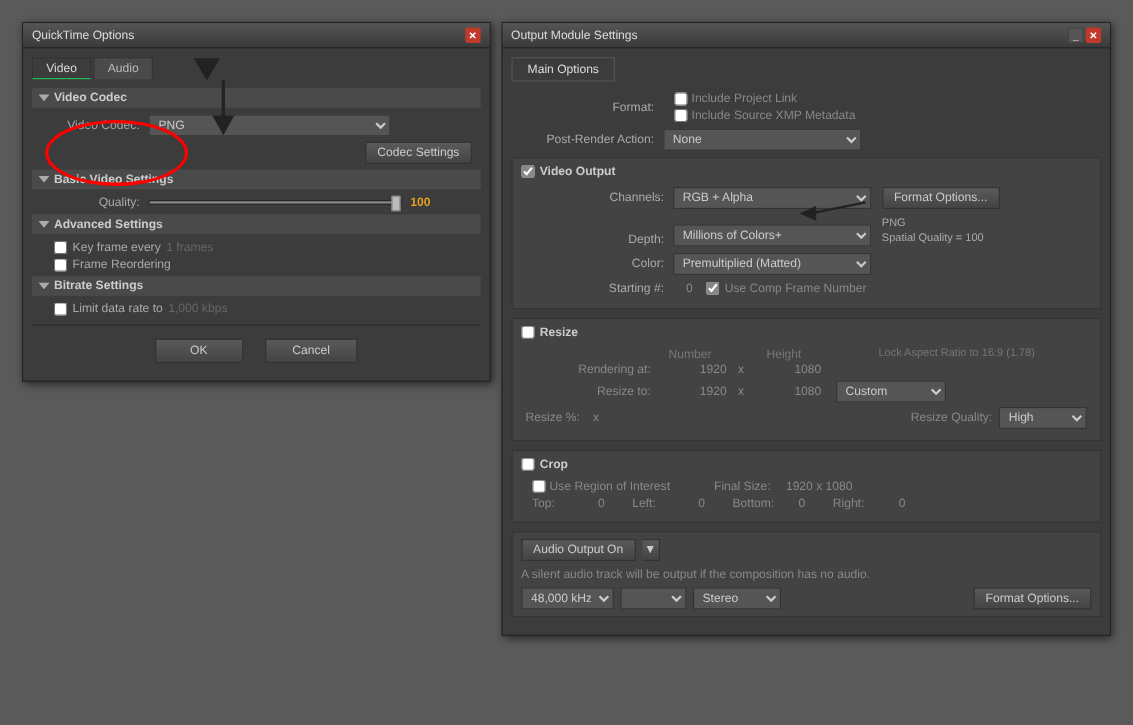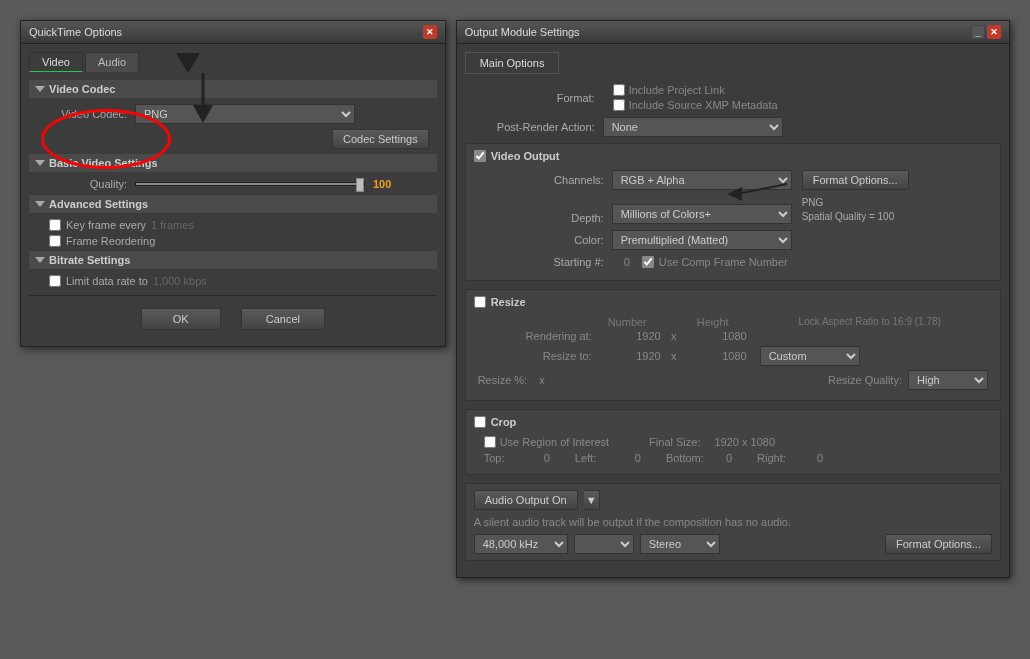--- a/index.html
+++ b/index.html
@@ -750,21 +750,21 @@
       </div>
     </div>
 
     <div class="audio-section">
       <div class="audio-row">
         <button class="audio-btn">Audio Output On</button>
         <div class="audio-dropdown">▼</div>
       </div>
       <div class="audio-info">A silent audio track will be output if the composition has no audio.</div>
       <div class="audio-controls">
-        <select style="width:94px;">
+        <select style="width:84px;">
           <option>48,000 kHz</option>
         </select>
         <select style="width:60px;">
           <option></option>
         </select>
         <select style="width:80px;">
           <option>Stereo</option>
         </select>
         <button class="btn om-format-btn">Format Options...</button>
       </div>

